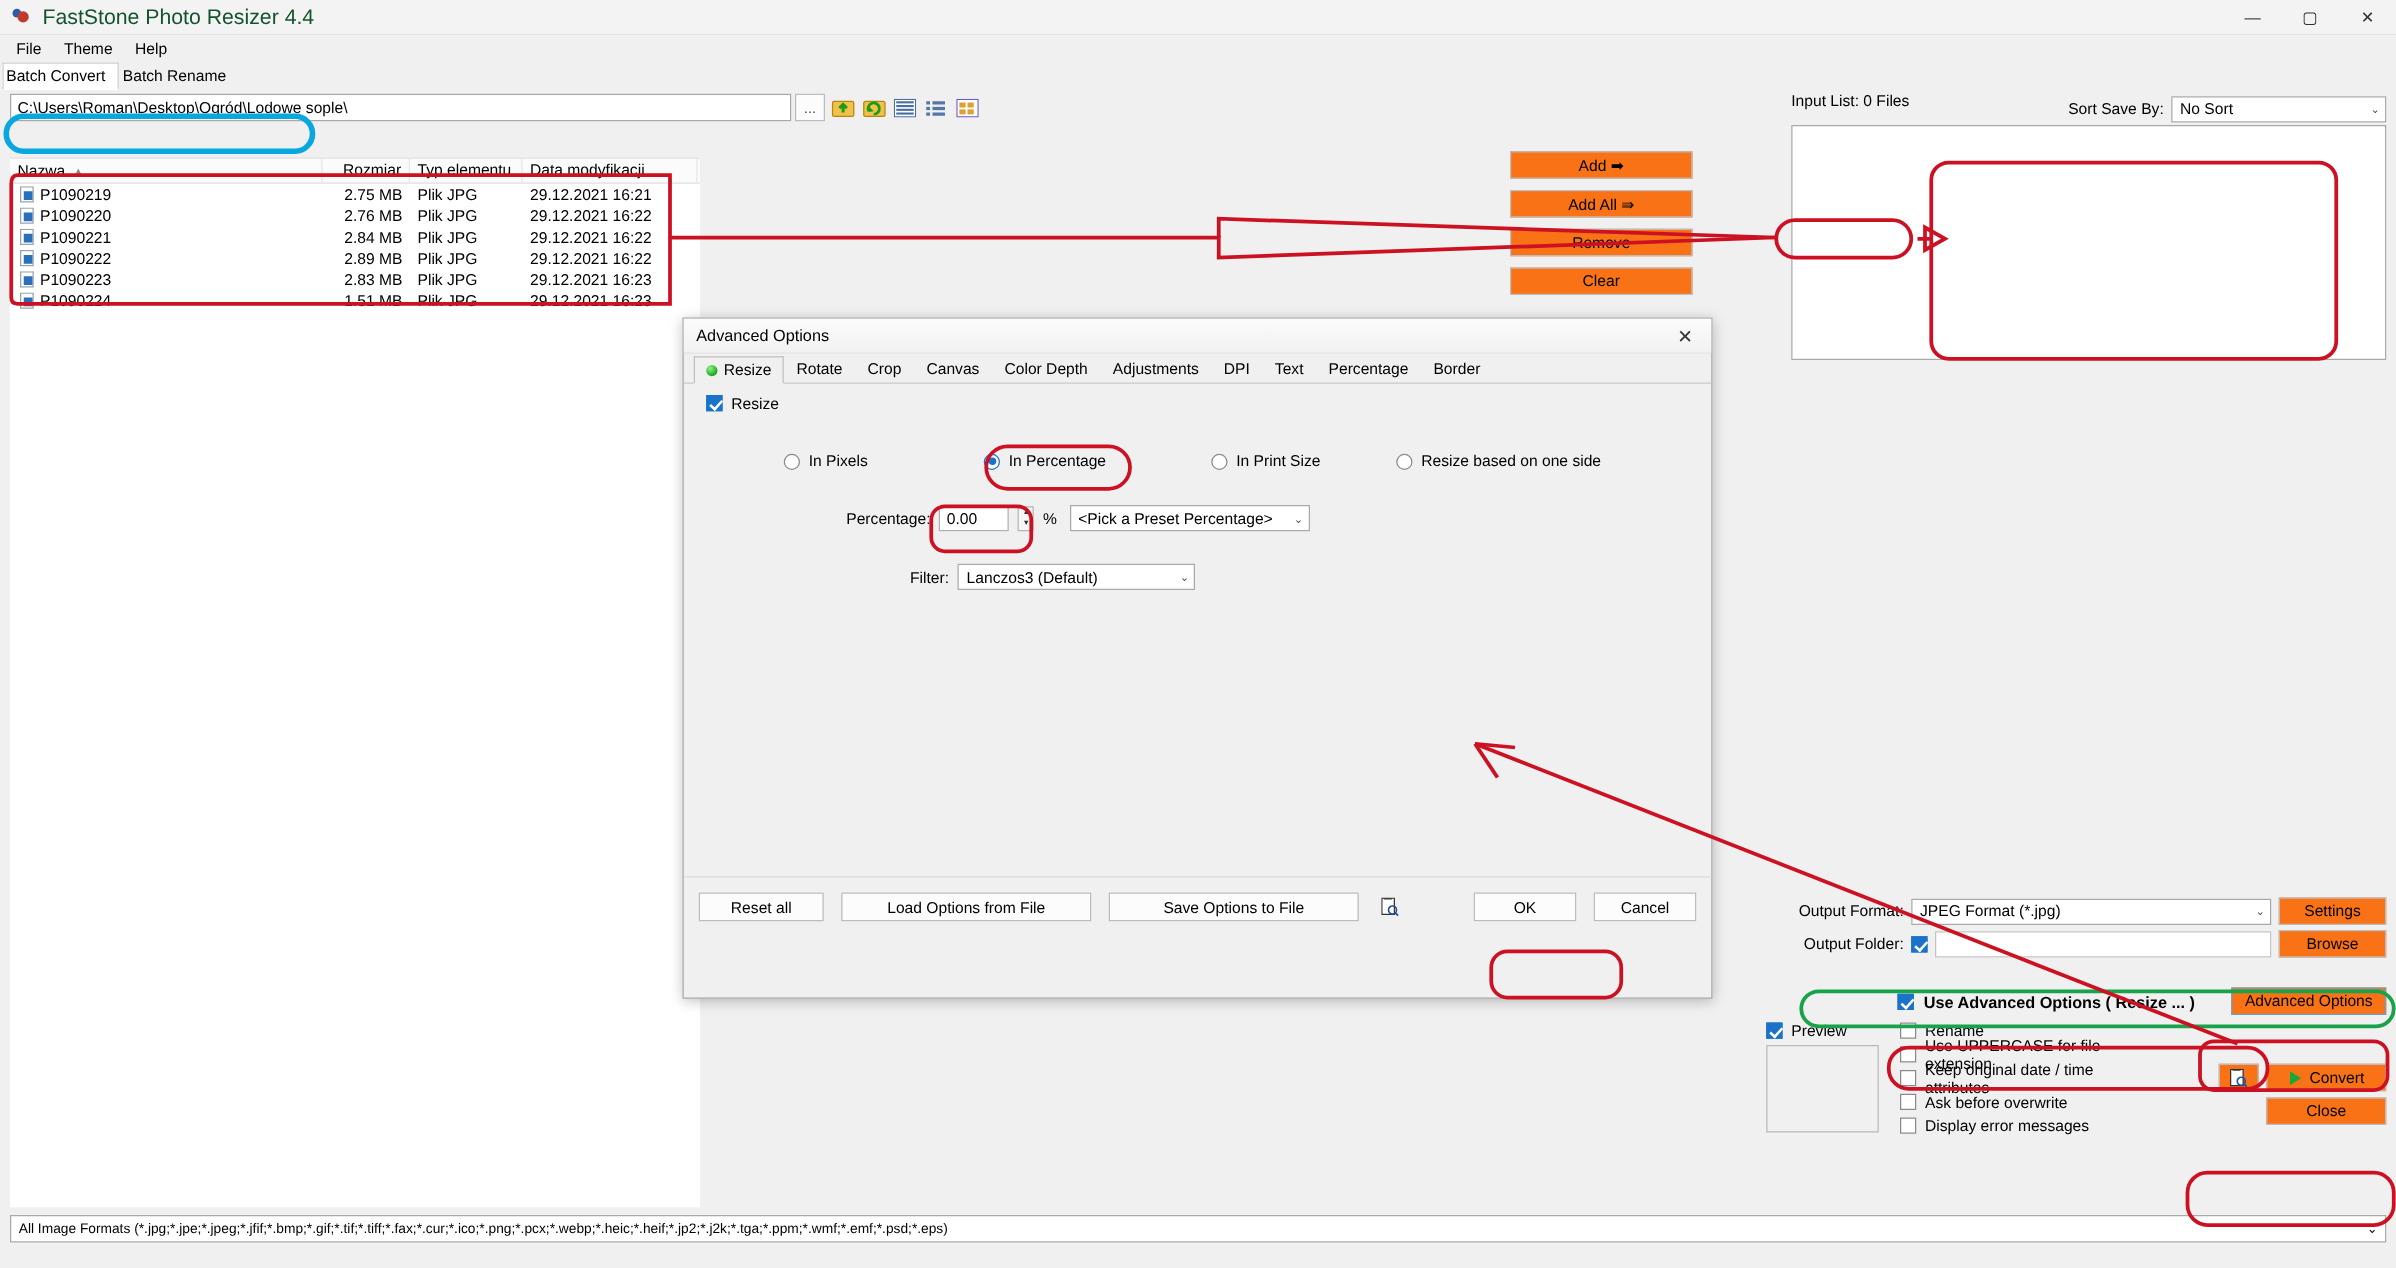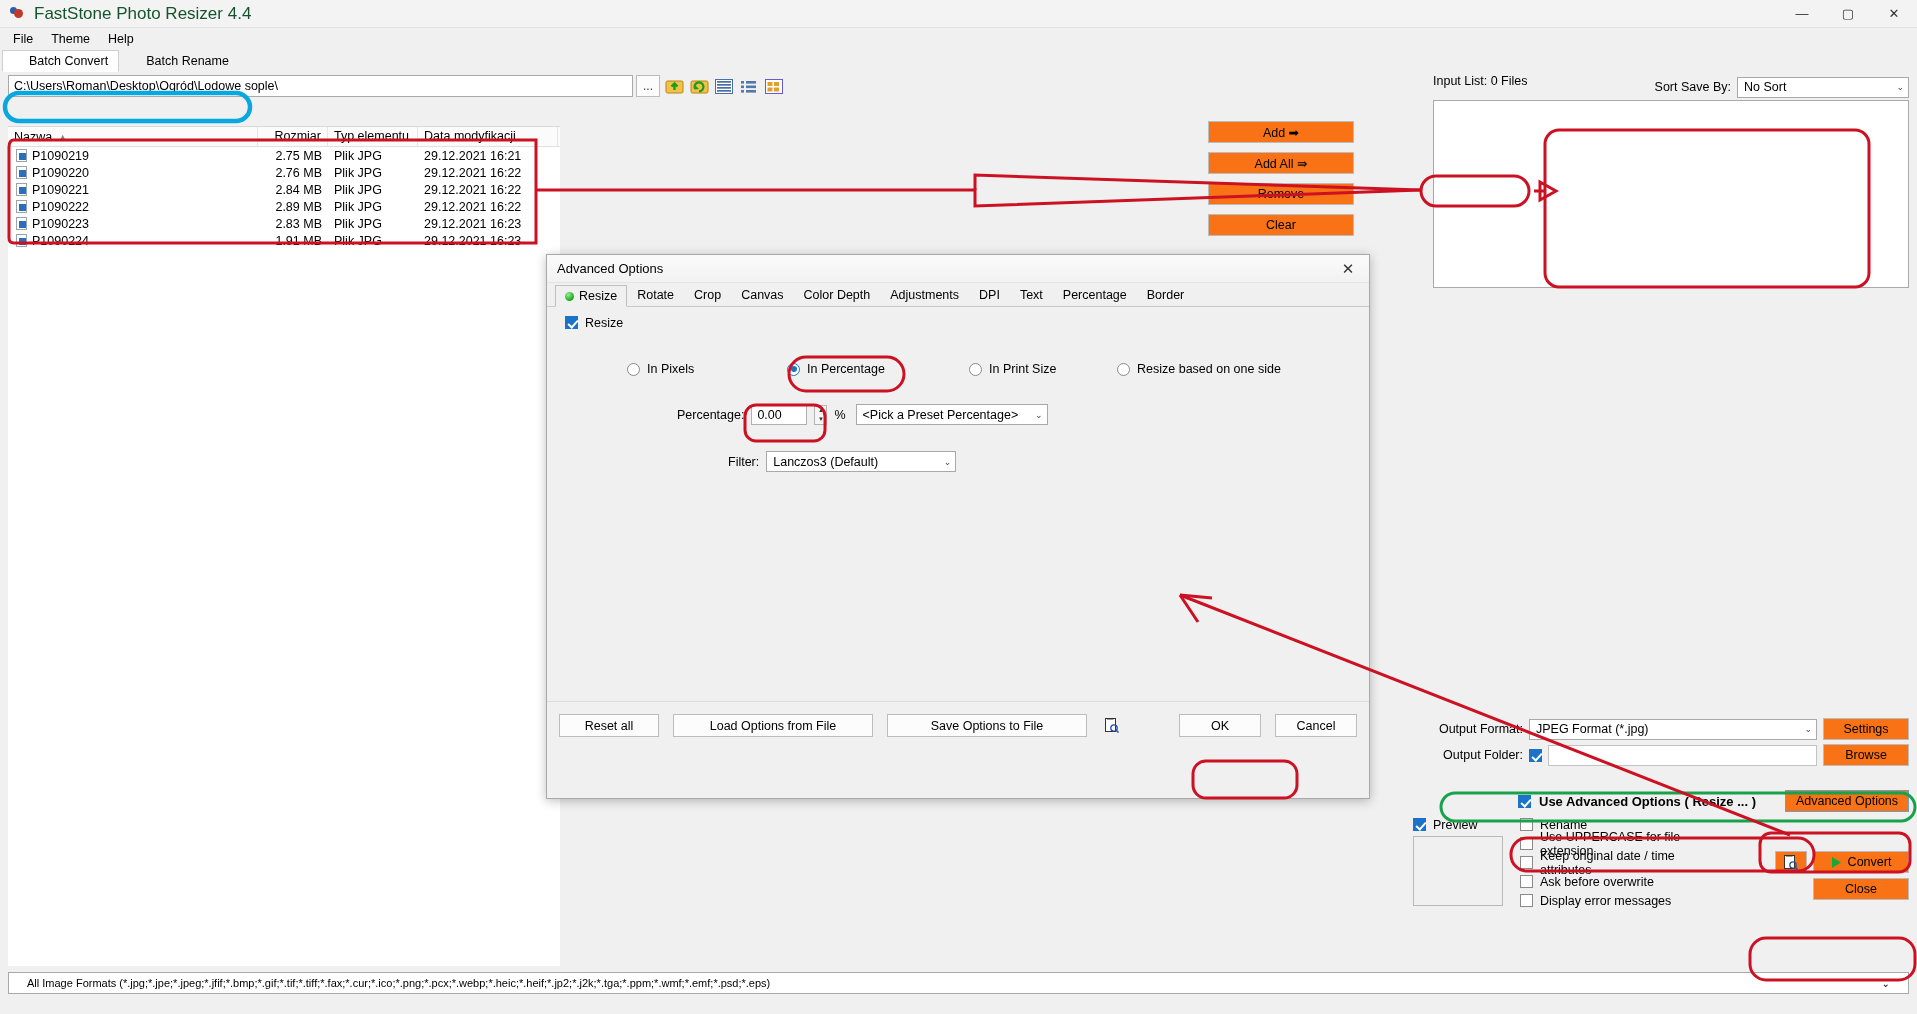--- a/index.html
+++ b/index.html
@@ -21,21 +21,21 @@
   .tb-spacer{ flex:1; }
   .tb-btn{ width:46px;height:28px;display:flex;align-items:center;justify-content:center;
            font-size:13px;color:#333;}
 
   
   .menubar{ height:22px; display:flex; align-items:center; padding-left:4px; background:#f0f0f0;}
   .menubar span{ padding:2px 9px; font-size:12.5px;}
 
   
   .tabstrip{ height:22px; display:flex; align-items:flex-end; padding-left:2px; background:#f0f0f0;}
-  .tab{ padding:3px 10px 3px 26px; font-size:12.5px; border:1px solid transparent; }
+  .tab{ padding:3px 10px 3px 2px; font-size:12.5px; border:1px solid transparent; }
   .tab.active{ background:#ffffff; border:1px solid #cfcfcf; border-bottom-color:#fff; }
 
   
   .leftpanel{ position:absolute; left:0; top:74px; width:1405px; bottom:48px; background:#f0f0f0;}
   .filecount{ font-size:12.5px; padding:4px 0 3px 16px;}
   .pathrow{ display:flex; align-items:center; padding:0 4px 0 8px; height:24px; gap:3px;}
   .pathbox{ flex:1; height:22px; background:#fff; border:1px solid #a9a9a9; display:flex; align-items:center;
             padding:0 5px; font-size:12.5px;}
   .dots-btn{ width:24px;height:22px;border:1px solid #bcbcbc;background:#fcfcfc;display:flex;
              align-items:center;justify-content:center;font-size:12px;color:#444;}
@@ -105,21 +105,21 @@
   .spin div{ flex:1; display:flex; align-items:center; justify-content:center; font-size:6px; color:#333;}
   .dlg-foot{ position:absolute; left:0; right:0; bottom:0; height:48px; border-top:1px solid #dcdcdc;
              display:flex; align-items:center; padding:0 12px; gap:14px;}
   .fbtn{ border:1px solid #bcbcbc; background:#fcfcfc; height:23px; display:flex; align-items:center;
          justify-content:center; font-size:12.5px;}
 
   
   .statusbar{ position:absolute; left:0; right:0; bottom:0; height:48px; background:#f0f0f0;
               padding:6px 8px;}
   .sb-combo{ height:22px; border:1px solid #a9a9a9; background:#fff; display:flex; align-items:center;
-             padding:0 18px; font-size:11px;}
+             padding:0 6px; font-size:11px;}
 
   
   .ann{ position:absolute; pointer-events:none; }
   svg.ann{ overflow:visible; }
 </style>
 </head>
 <body>
 
 <div class="titlebar">
   <div class="tb-icon">
@@ -253,21 +253,21 @@
           </div>
           <div class="c-size">2.83 MB</div>
           <div class="c-type">Plik JPG</div>
           <div class="c-date">29.12.2021 16:23</div>
         </div>
         <div class="fl-row">
           <div class="c-name">
             <span class="jpgicon"></span>
             <span>P1090224</span>
           </div>
-          <div class="c-size">1.91 MB</div>
+          <div class="c-size">1.51 MB</div>
           <div class="c-type">Plik JPG</div>
           <div class="c-date">29.12.2021 16:23</div>
         </div>
       </div>
   </div>
 </div>
 
 <div class="rightpanel">
   <div class="rp-top">
     <div class="lbl">Input List:  0 Files</div>

